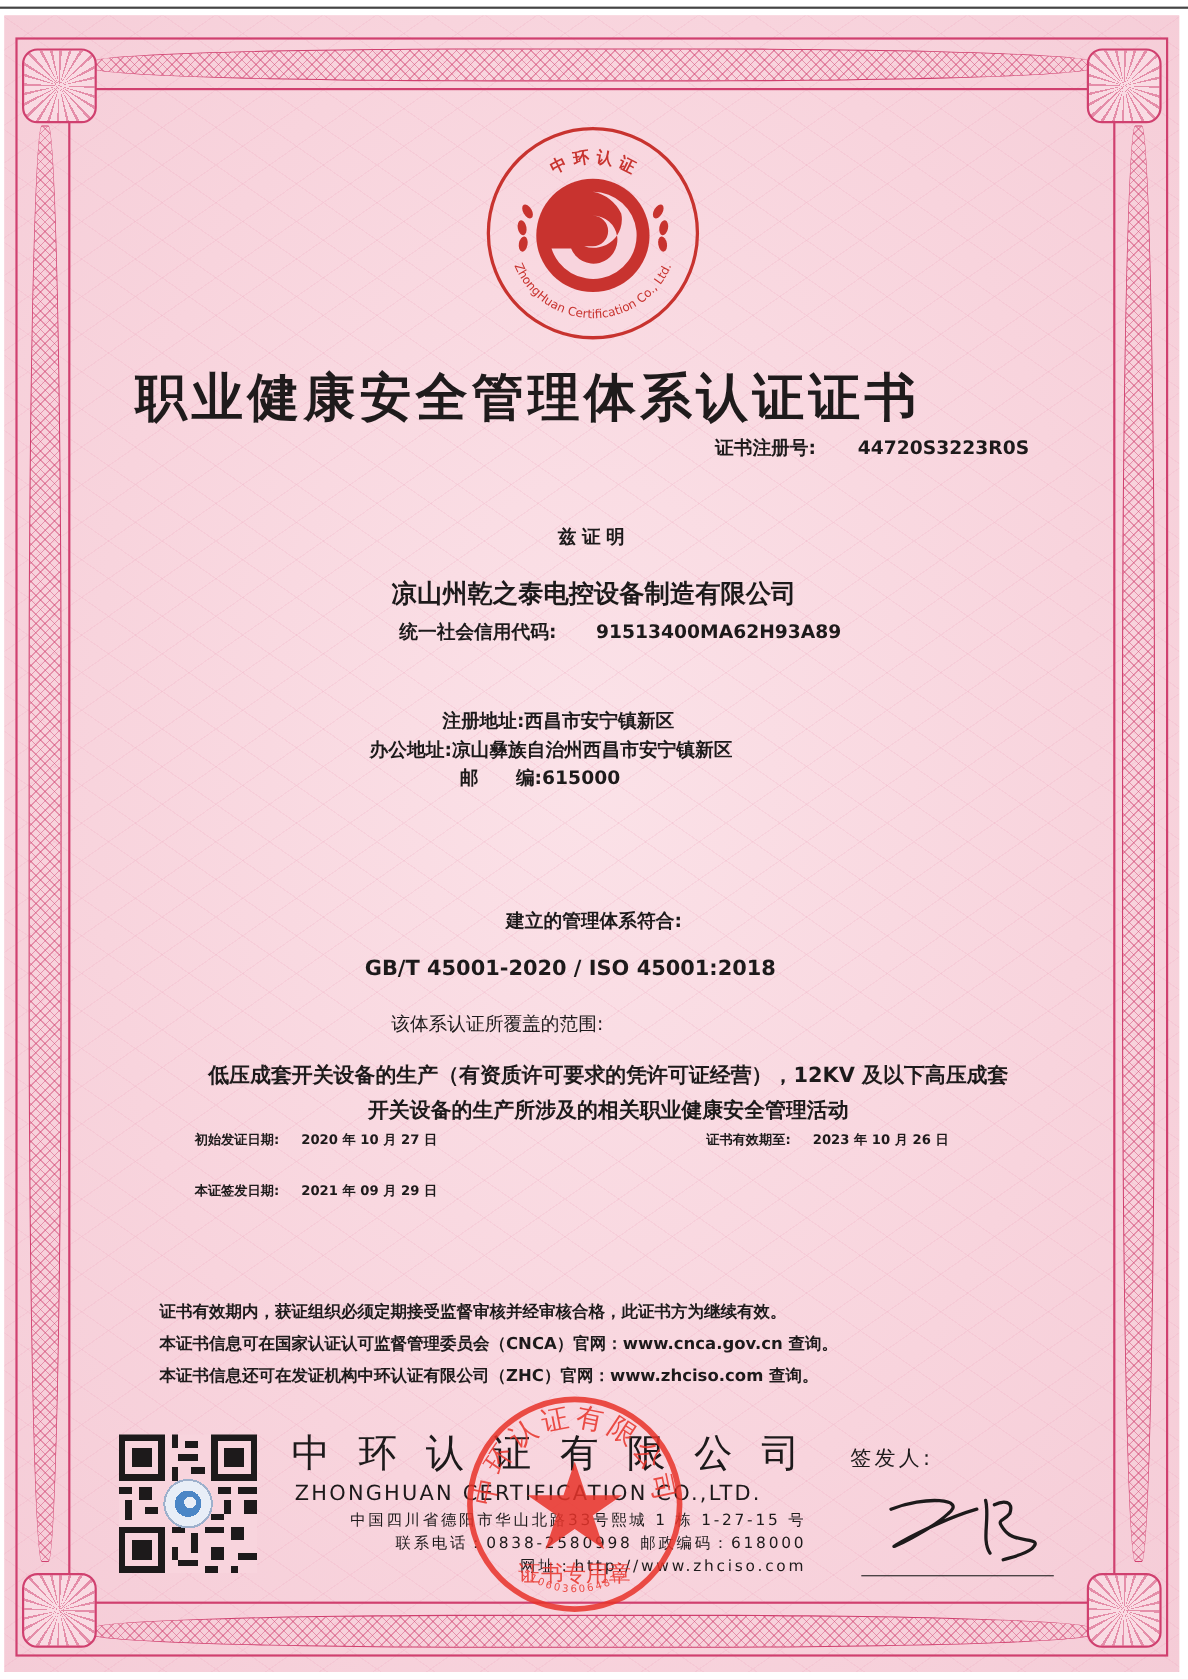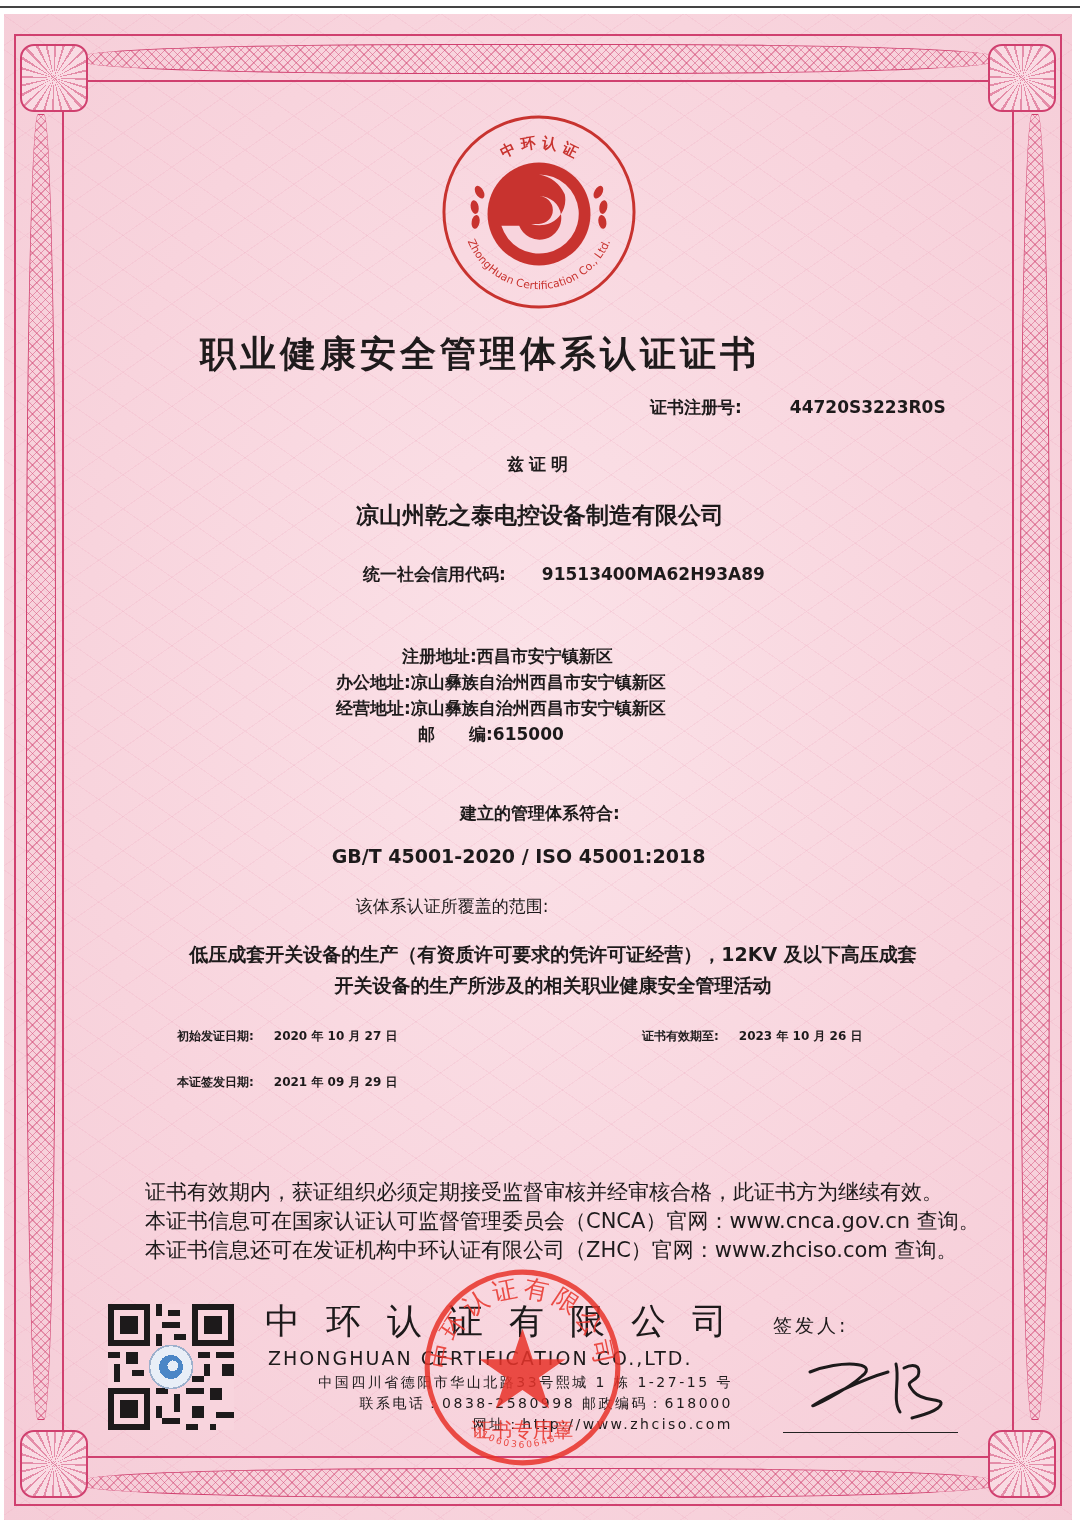--- a/index.html
+++ b/index.html
@@ -40,30 +40,30 @@
     position: absolute; width: 64px; height: 64px; border: 2px solid #d0406f;
     border-radius: 14px; background: #f9dbe3;
     background-image: repeating-conic-gradient(from 0deg, rgba(208,64,111,0.5) 0deg 4deg, transparent 4deg 15deg);
   }
   .corner.tl { left: 16px; top: 30px; }
   .corner.tr { right: 16px; top: 30px; }
   .corner.bl { left: 16px; bottom: 22px; }
   .corner.br { right: 16px; bottom: 22px; }
 
   .abs { position: absolute; }
-  .center { text-align: center; }
+  .center { text-align: center; margin-top: 24px; }
 
   .logo { left: 440px; top: 113px; width: 198px; height: 198px; }
 
   .title {
     left: 0; width: 960px; top: 330px; text-align: center;
-    font-size: 36px; font-weight: bold; letter-spacing: 4px; color: #1f1b1c;
+    font-size: 47px; font-weight: bold; letter-spacing: 4px; color: #1f1b1c;
   }
   .regno { left: 650px; top: 396px; font-size: 17px; font-weight: bold; white-space: pre; }
-  .regno .val { margin-left: 48px; }
+  .regno .val { margin-left: 38px; }
   .certify { left: 0; width: 1080px; top: 453px; font-size: 17px; font-weight: bold; letter-spacing: 5px; }
   .company { left: 0; width: 1080px; top: 500px; font-size: 23px; font-weight: bold; }
   .credit { left: 363px; top: 563px; font-size: 17px; font-weight: bold; white-space: pre; }
   .credit .val { margin-left: 36px; }
 
   .addr { left: 336px; top: 643px; width: 400px; font-size: 17px; font-weight: bold; line-height: 26px; }
   .addr .row { white-space: nowrap; }
   .addr .r1 { padding-left: 66px; }
   .addr .r4 { padding-left: 82px; }
 
@@ -71,21 +71,21 @@
   .std-val { left: 0; width: 1037px; top: 845px; font-size: 19px; font-weight: bold; }
   .scope-label { left: 0; width: 904px; top: 895px; font-size: 17px; font-weight: normal; }
   .scope { left: 133px; width: 840px; top: 939px; font-size: 19px; font-weight: bold; line-height: 31px; }
 
   .dates { font-size: 12px; font-weight: bold; white-space: pre; }
   .d1 { left: 177px; top: 1028px; }
   .d2 { left: 642px; top: 1028px; }
   .d3 { left: 177px; top: 1074px; }
   .dates .val { margin-left: 20px; }
 
-  .notes { left: 145px; top: 1178px; font-size: 21px; line-height: 29px; white-space: nowrap; }
+  .notes { left: 145px; top: 1178px; font-size: 15px; line-height: 29px; white-space: nowrap; font-weight: bold; }
 
   .qr { left: 108px; top: 1304px; width: 126px; height: 126px; }
   .zh-name { left: 265px; top: 1298px; font-size: 35px; letter-spacing: 26px; white-space: nowrap; }
   .en-name { left: 268px; top: 1347px; font-size: 19px; letter-spacing: 2px; white-space: nowrap; }
   .info { left: 268px; top: 1372px; width: 465px; font-size: 14px; letter-spacing: 2.5px; line-height: 21px; text-align: right; white-space: nowrap; }
 
   .stamp { left: 420px; top: 1265px; width: 205px; height: 205px; opacity: 0.85; }
 
   .signer { left: 773px; top: 1313px; font-size: 19px; letter-spacing: 3px; text-align: right; }
   .signature { left: 800px; top: 1350px; width: 160px; height: 70px; }
@@ -139,21 +139,20 @@
 
 <div class="abs center certify">兹证明</div>
 
 <div class="abs center company">凉山州乾之泰电控设备制造有限公司</div>
 
 <div class="abs credit"><span>统一社会信用代码:</span><span class="val">91513400MA62H93A89</span></div>
 
 <div class="abs addr">
   <div class="row r1"><span>注册地址:</span><span>西昌市安宁镇新区</span></div>
   <div class="row"><span>办公地址:</span><span>凉山彝族自治州西昌市安宁镇新区</span></div>
-  <div class="row"><span>经营地址:</span><span>凉山彝族自治州西昌市安宁镇新区</span></div>
   <div class="row r4"><span>邮　　编:</span><span>615000</span></div>
 </div>
 
 <div class="abs center std-label">建立的管理体系符合:</div>
 <div class="abs center std-val">GB/T 45001-2020 / ISO 45001:2018</div>
 <div class="abs center scope-label">该体系认证所覆盖的范围:</div>
 <div class="abs center scope">
   <div>低压成套开关设备的生产（有资质许可要求的凭许可证经营），12KV 及以下高压成套</div>
   <div>开关设备的生产所涉及的相关职业健康安全管理活动</div>
 </div>

